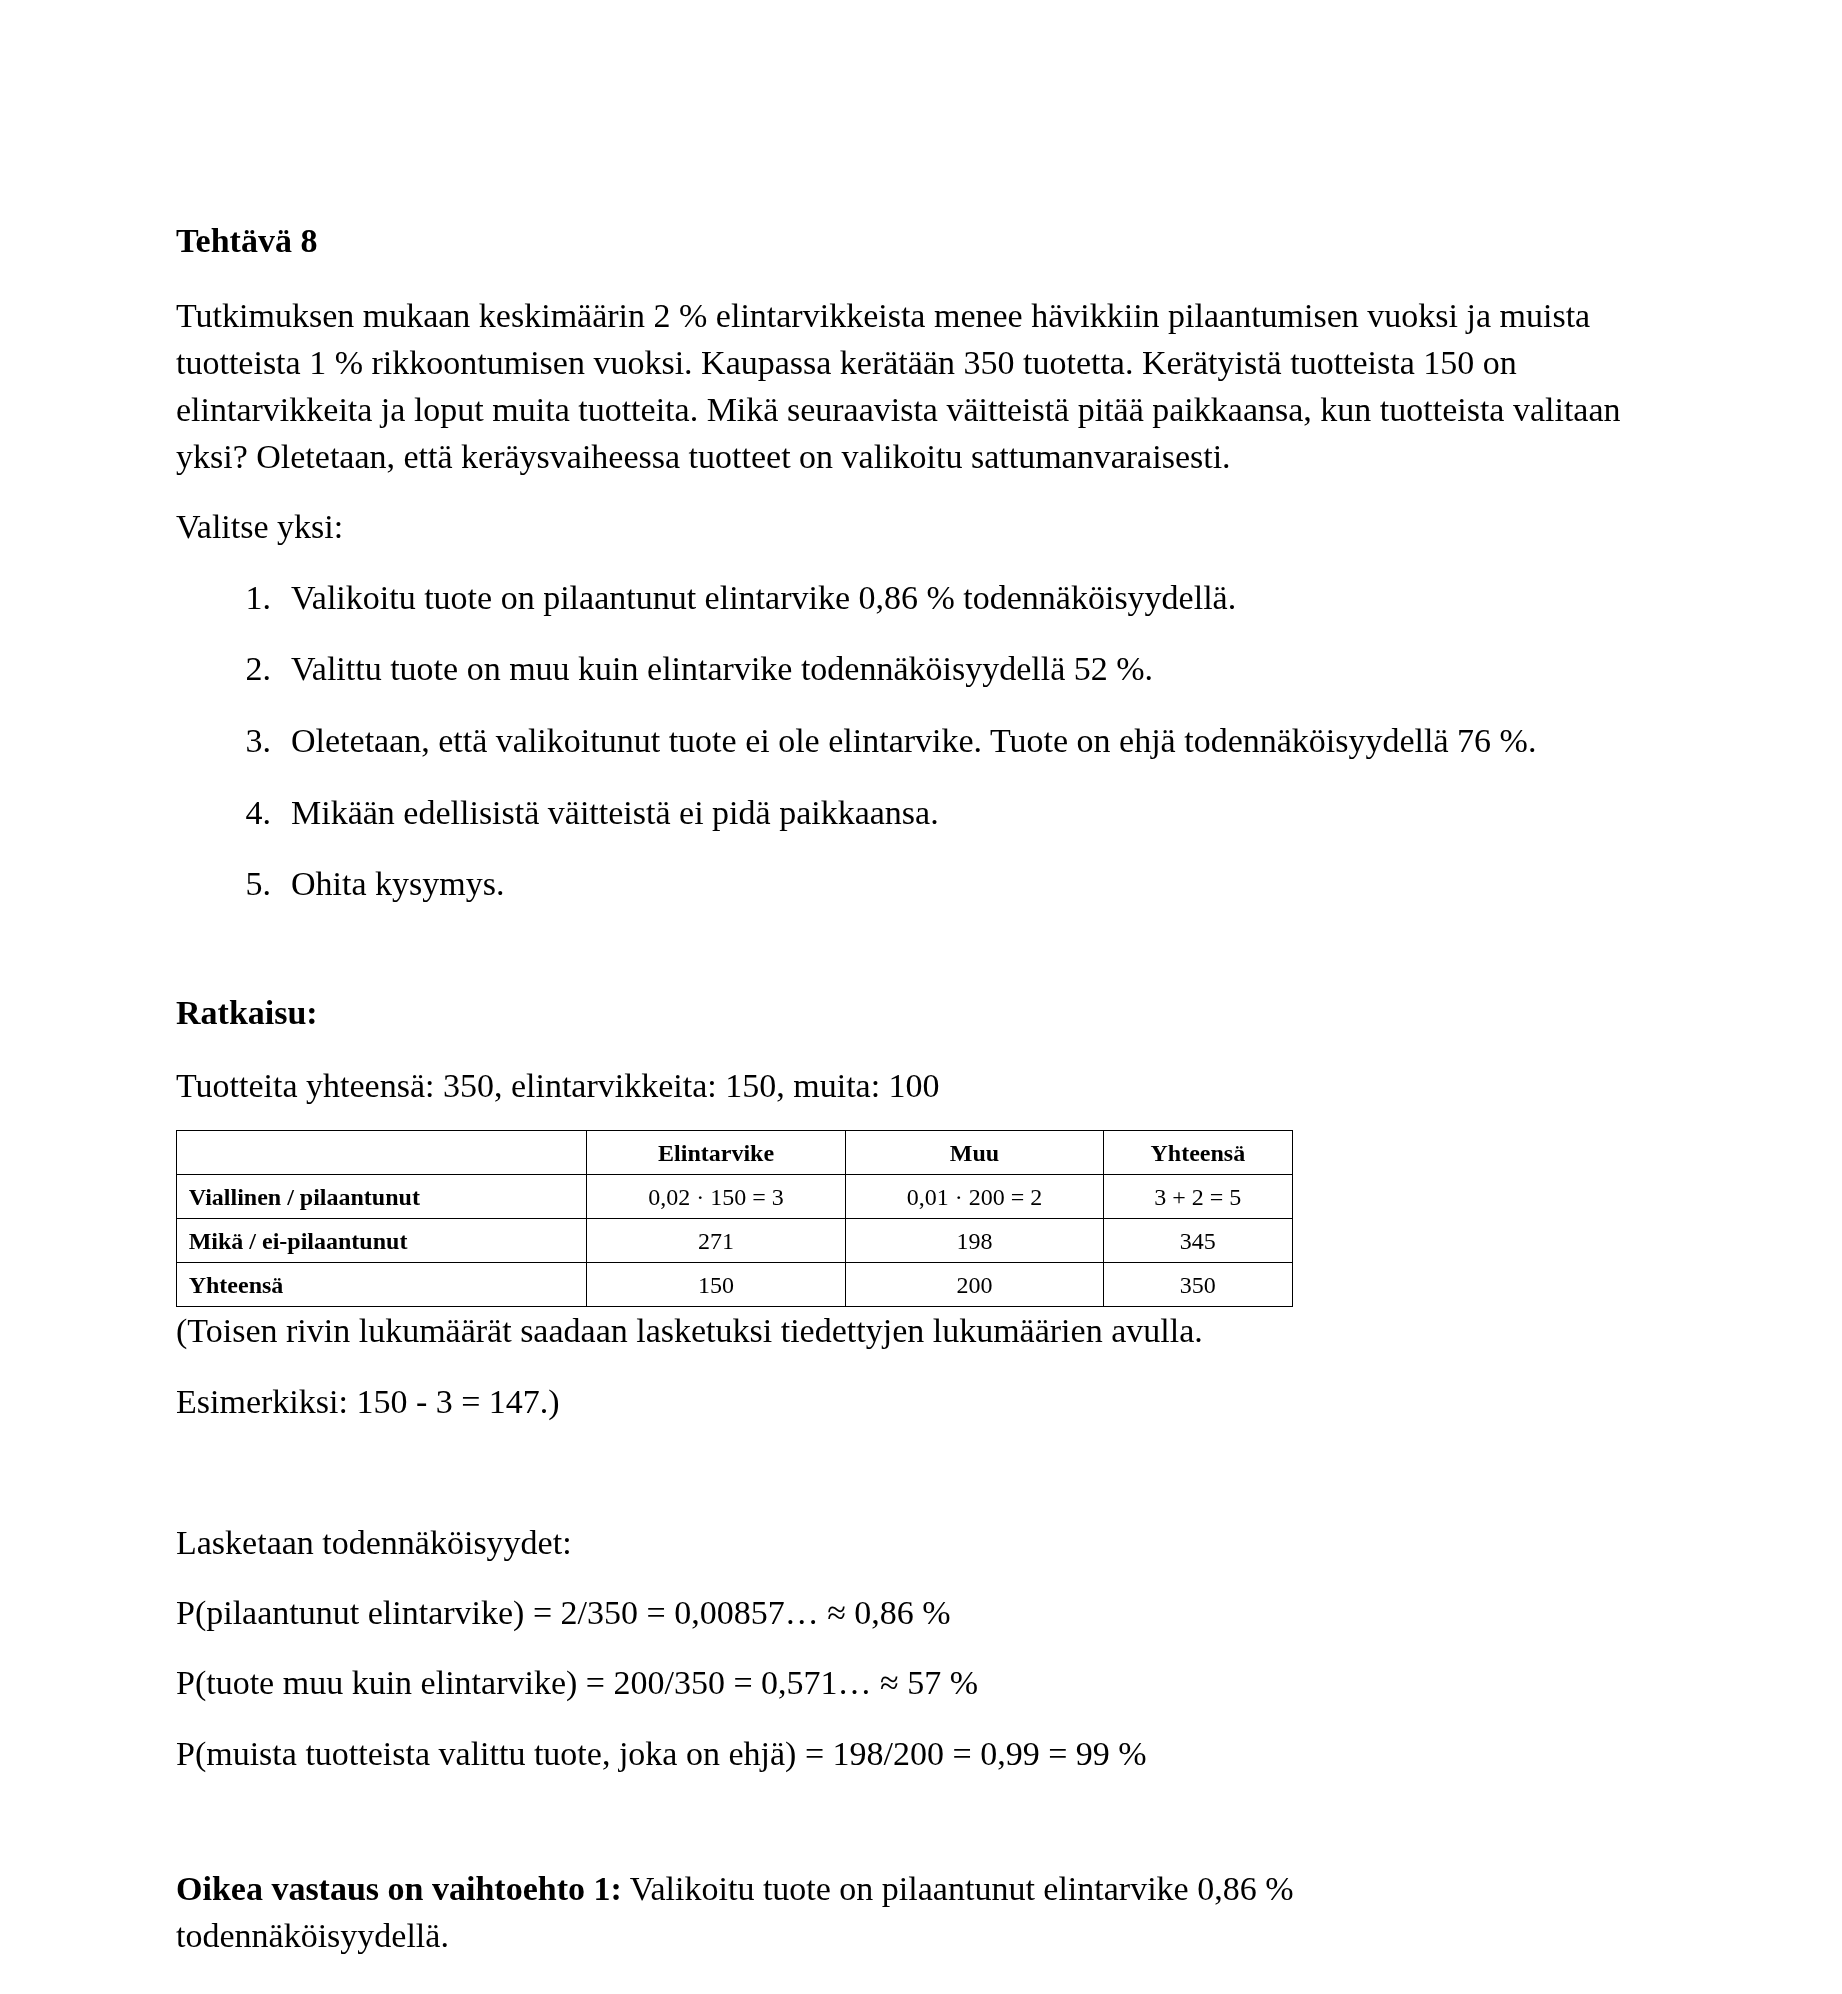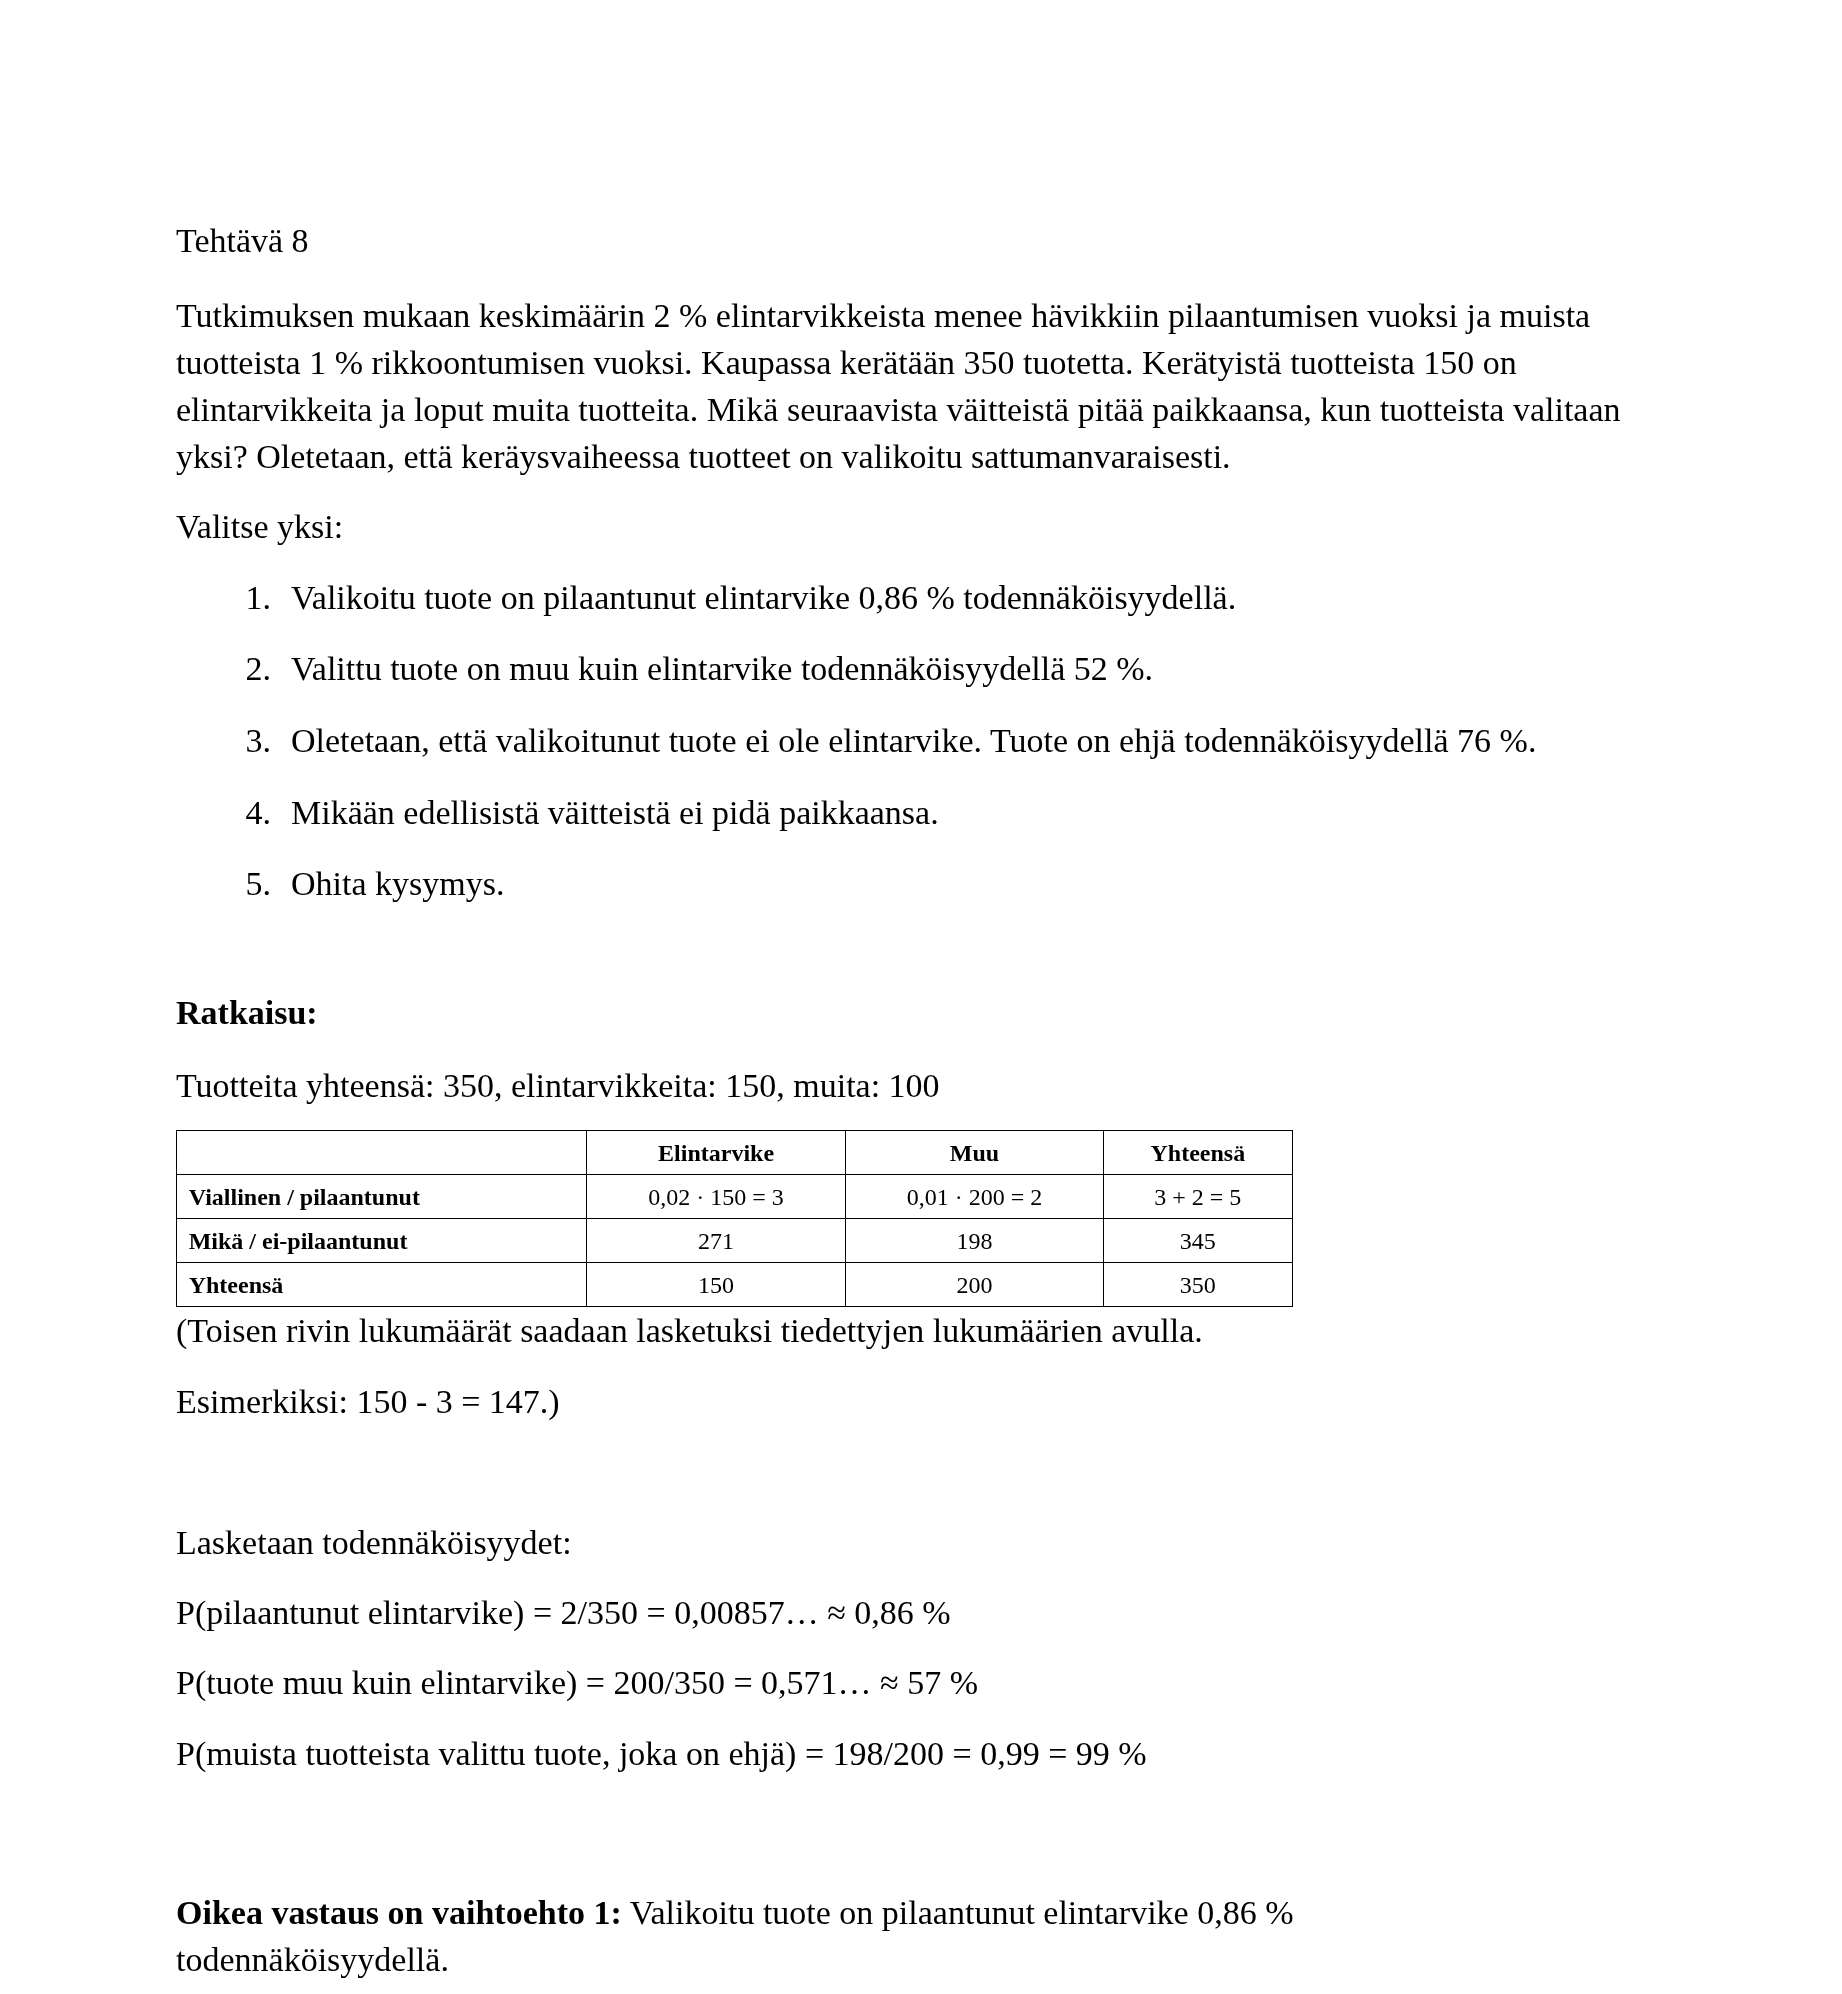--- a/index.html
+++ b/index.html
@@ -4,21 +4,21 @@
 <style>
   html, body { margin: 0; padding: 0; background: #ffffff; }
   body {
     width: 1843px; height: 1995px; position: relative; overflow: hidden;
     font-family: "Liberation Serif", "DejaVu Serif", serif;
     color: #000000;
     font-size: 34px;
     line-height: 47px;
   }
   .page { position: absolute; left: 176px; top: 217px; width: 1499px; }
-  .title { font-weight: normal; margin: 0 0 28px 0; }
+  .title { font-weight: bold; margin: 0 0 28px 0; }
   .para { margin: 0 0 23.4px 0; }
   .options { list-style: none; margin: 0 0 0 0; padding: 0; }
   .options li { display: flex; margin: 0 0 24.6px 0; }
   .options .num { width: 115px; text-align: right; padding-right: 20px; box-sizing: border-box; }
   .bold { font-weight: bold; }
   .section-head { font-weight: bold; margin: 82px 0 26px 0; }
   table.grid { border-collapse: collapse; margin: 21px 0 0 0; }
   table.grid td, table.grid th {
     border: 1.8px solid #000;
     padding: 0 11.7px;
@@ -28,21 +28,21 @@
   table.grid th { font-weight: bold; }
   table.grid td.rowhead { text-align: left; font-weight: bold; }
   .col0 { width: 386px; }
   .col1 { width: 234px; }
   .col2 { width: 234px; }
   .col3 { width: 164px; }
   .note1 { margin: 0 0 23.4px 0; }
   .note2 { margin: 0 0 0 0; }
   .calc-head { margin: 94px 0 23.4px 0; }
   .calc { margin: 0 0 23.4px 0; }
-  .answer { margin-top: 112px; width: 1346px; }
+  .answer { margin-top: 88px; width: 1346px; }
 </style>
 </head>
 <body>
 
 <div class="page">
   <div class="title">Tehtävä 8</div>
   <p class="para">Tutkimuksen mukaan keskimäärin 2 % elintarvikkeista menee hävikkiin pilaantumisen vuoksi ja muista tuotteista 1 % rikkoontumisen vuoksi. Kaupassa kerätään 350 tuotetta. Kerätyistä tuotteista 150 on elintarvikkeita ja loput muita tuotteita. Mikä seuraavista väitteistä pitää paikkaansa, kun tuotteista valitaan yksi? Oletetaan, että keräysvaiheessa tuotteet on valikoitu sattumanvaraisesti.</p>
   <p class="para">Valitse yksi:</p>
 
   <ol class="options">

